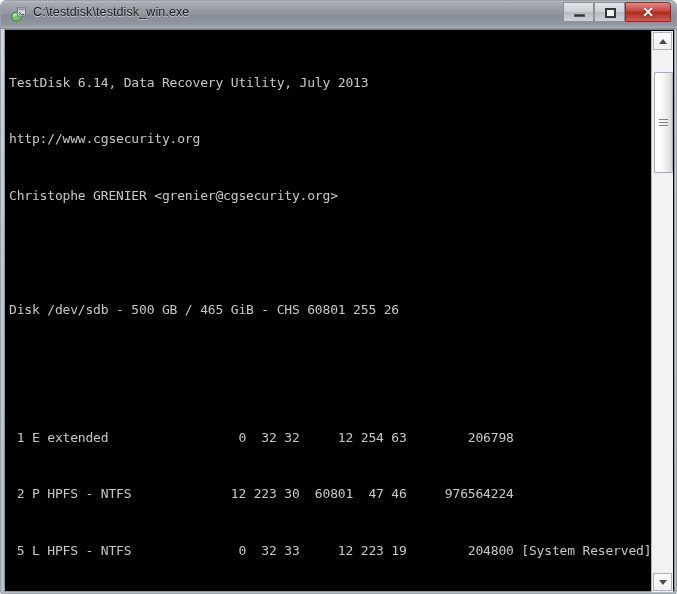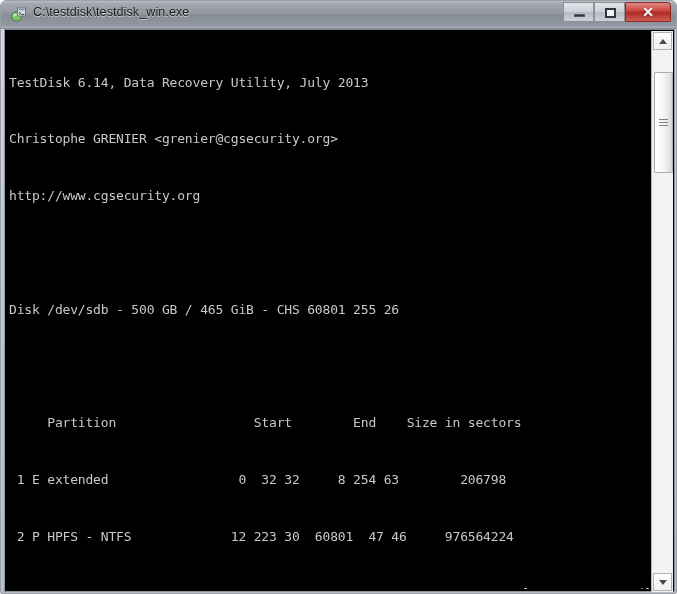--- a/index.html
+++ b/index.html
@@ -238,33 +238,32 @@
     </div>
   </div>
 
   <div id="console-frame">
 
     <div id="console">
       <div id="console-text">
 
         <div class="line">TestDisk 6.14, Data Recovery Utility, July 2013</div>
 
+        <div class="line">http://www.cgsecurity.org</div>
+
         <div class="line">Christophe GRENIER &lt;grenier@cgsecurity.org&gt;</div>
 
-        <div class="line">http://www.cgsecurity.org</div>
-
         <div class="line"></div>
 
         <div class="line">Disk /dev/sdb - 500 GB / 465 GiB - CHS 60801 255 26</div>
 
         <div class="line"></div>
 
-        <div class="line">     Partition                  Start        End    Size in sectors</div>
-
-        <div class="line"> 1 E extended                 0  32 32     8 254 63        206798</div>
+
+        <div class="line"> 1 E extended                 0  32 32     12 254 63        206798</div>
 
         <div class="line"> 2 P HPFS - NTFS             12 223 30  60801  47 46     976564224</div>
 
         <div class="line"> 5 L HPFS - NTFS              0  32 33     12 223 19        204800 [System Reserved]</div>
 
         
         
         
         
         

